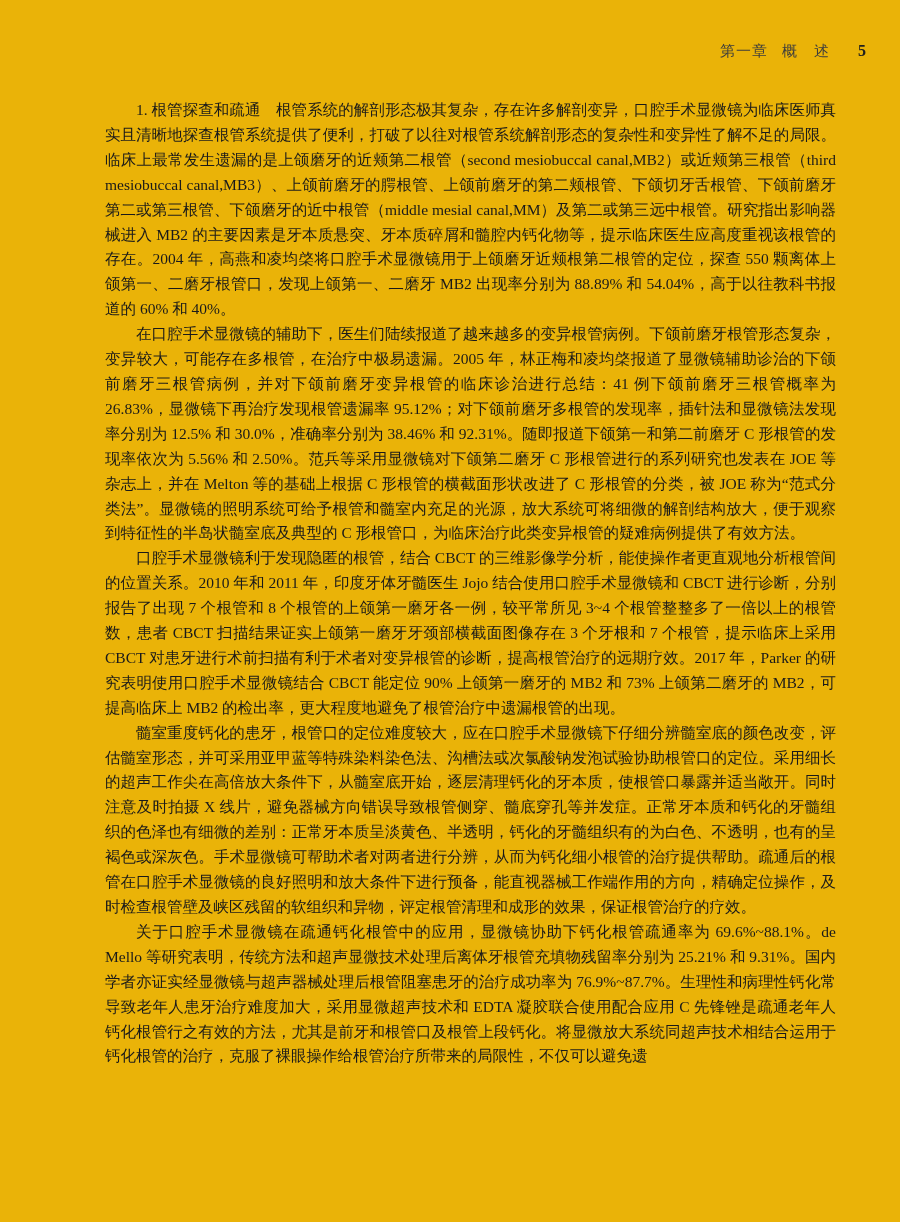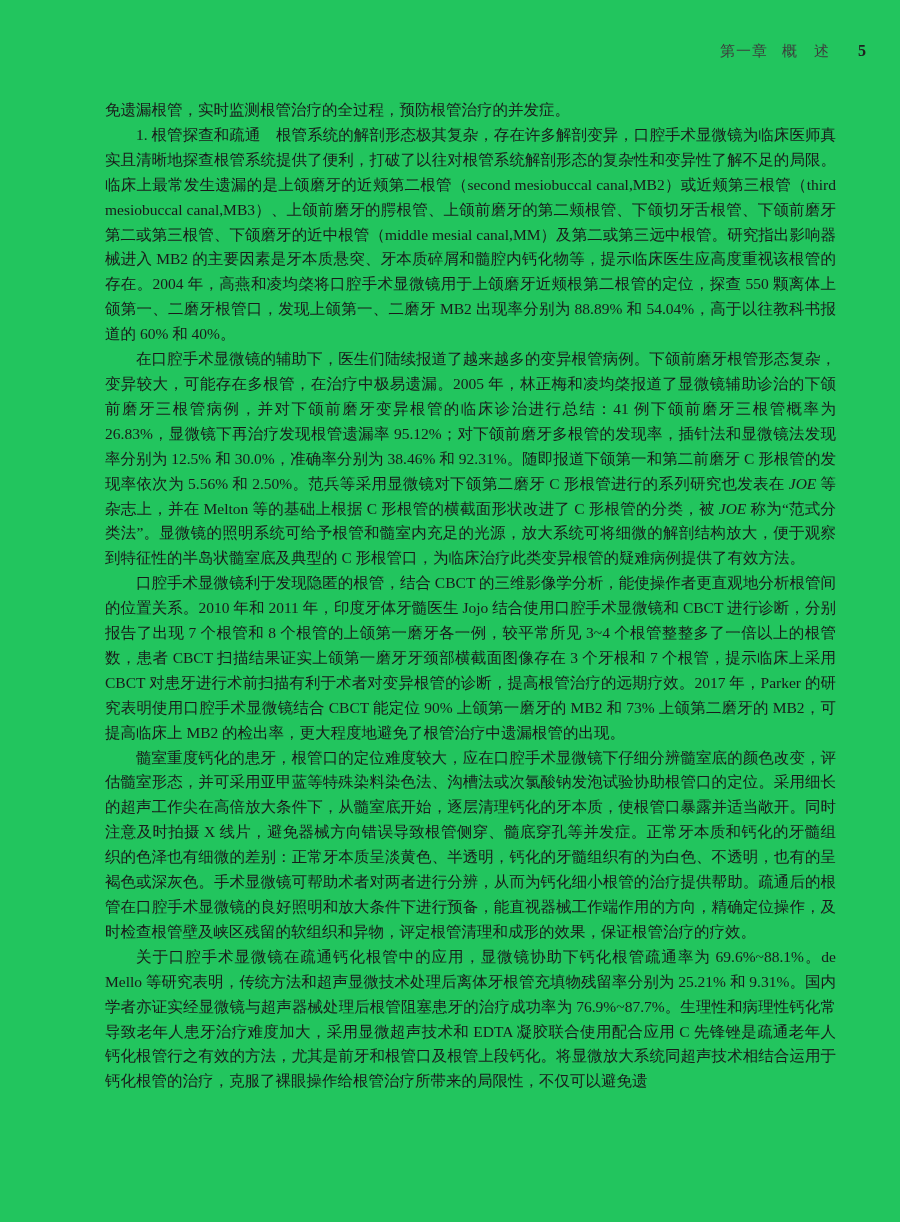--- a/index.html
+++ b/index.html
@@ -11,21 +11,21 @@
     width: 900px;
     height: 1222px;
     position: relative;
     overflow: hidden;
     font-family: "Liberation Serif", "DejaVu Serif", serif;
     color: #1a1a1a;
   }
   .page {
     position: absolute;
     inset: 0;
-    background: #22c55e;
+    background: #eab308;
   }
   .running-head {
     position: absolute;
     top: 42px;
     left: 0;
     right: 34px;
     display: flex;
     justify-content: flex-end;
     align-items: baseline;
     font-size: 15px;
@@ -55,35 +55,34 @@
   }
   p.para {
     margin: 0;
     padding: 0;
     text-indent: 0;
   }
   p.para.indent {
     text-indent: 2em;
   }
   .bold { font-weight: normal; }
-  .italic { font-style: italic; }
+  .italic { }
 </style>
 </head>
 <body>
 
 <div class="page">
 
   <header class="running-head">
     <span class="chapter">第一章</span>
     <span class="chapter-title">概　述</span>
     <span class="page-number">5</span>
   </header>
 
   <main class="body-text" id="content">
-      <p class="para"><span>免遗漏根管，实时监测根管治疗的全过程，预防根管治疗的并发症。</span></p>
       <p class="para indent"><span class="bold">1. 根管探查和疏通</span><span>　根管系统的解剖形态极其复杂，存在许多解剖变异，口腔手术显微镜为临床医师真实且清晰地探查根管系统提供了便利，打破了以往对根管系统解剖形态的复杂性和变异性了解不足的局限。临床上最常发生遗漏的是上颌磨牙的近颊第二根管（second mesiobuccal canal,MB2）或近颊第三根管（third mesiobuccal canal,MB3）、上颌前磨牙的腭根管、上颌前磨牙的第二颊根管、下颌切牙舌根管、下颌前磨牙第二或第三根管、下颌磨牙的近中根管（middle mesial canal,MM）及第二或第三远中根管。研究指出影响器械进入 MB2 的主要因素是牙本质悬突、牙本质碎屑和髓腔内钙化物等，提示临床医生应高度重视该根管的存在。2004 年，高燕和凌均棨将口腔手术显微镜用于上颌磨牙近颊根第二根管的定位，探查 550 颗离体上颌第一、二磨牙根管口，发现上颌第一、二磨牙 MB2 出现率分别为 88.89% 和 54.04%，高于以往教科书报道的 60% 和 40%。</span></p>
       <p class="para indent"><span>在口腔手术显微镜的辅助下，医生们陆续报道了越来越多的变异根管病例。下颌前磨牙根管形态复杂，变异较大，可能存在多根管，在治疗中极易遗漏。2005 年，林正梅和凌均棨报道了显微镜辅助诊治的下颌前磨牙三根管病例，并对下颌前磨牙变异根管的临床诊治进行总结：41 例下颌前磨牙三根管概率为 26.83%，显微镜下再治疗发现根管遗漏率 95.12%；对下颌前磨牙多根管的发现率，插针法和显微镜法发现率分别为 12.5% 和 30.0%，准确率分别为 38.46% 和 92.31%。随即报道下颌第一和第二前磨牙 C 形根管的发现率依次为 5.56% 和 2.50%。范兵等采用显微镜对下颌第二磨牙 C 形根管进行的系列研究也发表在 </span><span class="italic">JOE</span><span> 等杂志上，并在 Melton 等的基础上根据 C 形根管的横截面形状改进了 C 形根管的分类，被 </span><span class="italic">JOE</span><span> 称为“范式分类法”。显微镜的照明系统可给予根管和髓室内充足的光源，放大系统可将细微的解剖结构放大，便于观察到特征性的半岛状髓室底及典型的 C 形根管口，为临床治疗此类变异根管的疑难病例提供了有效方法。</span></p>
       <p class="para indent"><span>口腔手术显微镜利于发现隐匿的根管，结合 CBCT 的三维影像学分析，能使操作者更直观地分析根管间的位置关系。2010 年和 2011 年，印度牙体牙髓医生 Jojo 结合使用口腔手术显微镜和 CBCT 进行诊断，分别报告了出现 7 个根管和 8 个根管的上颌第一磨牙各一例，较平常所见 3~4 个根管整整多了一倍以上的根管数，患者 CBCT 扫描结果证实上颌第一磨牙牙颈部横截面图像存在 3 个牙根和 7 个根管，提示临床上采用 CBCT 对患牙进行术前扫描有利于术者对变异根管的诊断，提高根管治疗的远期疗效。2017 年，Parker 的研究表明使用口腔手术显微镜结合 CBCT 能定位 90% 上颌第一磨牙的 MB2 和 73% 上颌第二磨牙的 MB2，可提高临床上 MB2 的检出率，更大程度地避免了根管治疗中遗漏根管的出现。</span></p>
       <p class="para indent"><span>髓室重度钙化的患牙，根管口的定位难度较大，应在口腔手术显微镜下仔细分辨髓室底的颜色改变，评估髓室形态，并可采用亚甲蓝等特殊染料染色法、沟槽法或次氯酸钠发泡试验协助根管口的定位。采用细长的超声工作尖在高倍放大条件下，从髓室底开始，逐层清理钙化的牙本质，使根管口暴露并适当敞开。同时注意及时拍摄 X 线片，避免器械方向错误导致根管侧穿、髓底穿孔等并发症。正常牙本质和钙化的牙髓组织的色泽也有细微的差别：正常牙本质呈淡黄色、半透明，钙化的牙髓组织有的为白色、不透明，也有的呈褐色或深灰色。手术显微镜可帮助术者对两者进行分辨，从而为钙化细小根管的治疗提供帮助。疏通后的根管在口腔手术显微镜的良好照明和放大条件下进行预备，能直视器械工作端作用的方向，精确定位操作，及时检查根管壁及峡区残留的软组织和异物，评定根管清理和成形的效果，保证根管治疗的疗效。</span></p>
       <p class="para indent"><span>关于口腔手术显微镜在疏通钙化根管中的应用，显微镜协助下钙化根管疏通率为 69.6%~88.1%。de Mello 等研究表明，传统方法和超声显微技术处理后离体牙根管充填物残留率分别为 25.21% 和 9.31%。国内学者亦证实经显微镜与超声器械处理后根管阻塞患牙的治疗成功率为 76.9%~87.7%。生理性和病理性钙化常导致老年人患牙治疗难度加大，采用显微超声技术和 EDTA 凝胶联合使用配合应用 C 先锋锉是疏通老年人钙化根管行之有效的方法，尤其是前牙和根管口及根管上段钙化。将显微放大系统同超声技术相结合运用于钙化根管的治疗，克服了裸眼操作给根管治疗所带来的局限性，不仅可以避免遗</span></p>
     </main>
 
 </div>
 
 </body></html>

